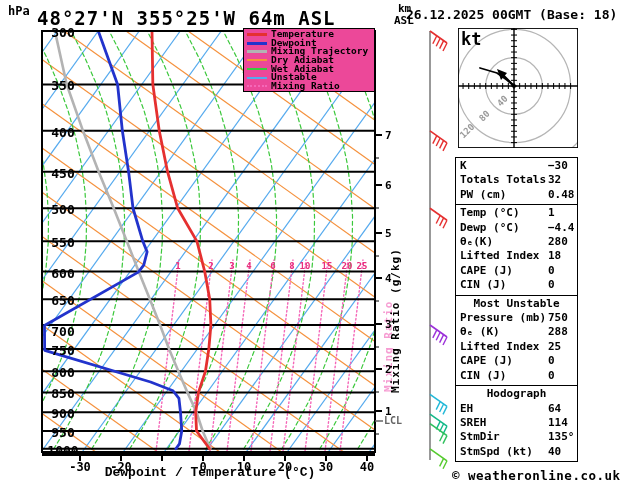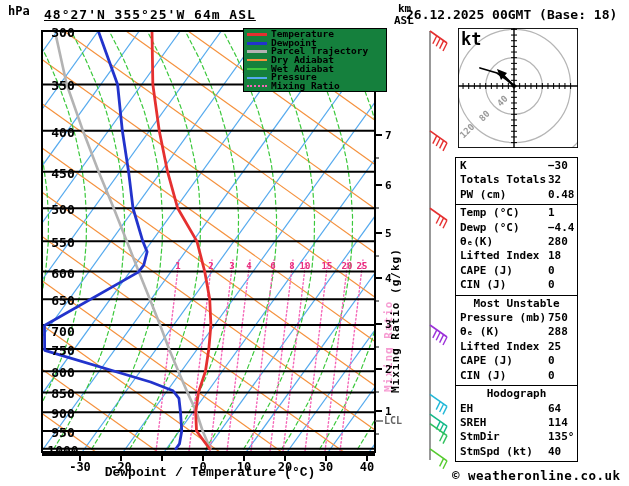--- a/index.html
+++ b/index.html
@@ -4,33 +4,33 @@
 <style>
   html,body{margin:0;padding:0;background:#fff;}
   #canvas{position:relative;width:629px;height:486px;background:#fff;overflow:hidden;
           font-family:"DejaVu Sans Mono",monospace;color:#000;}
   #plot-svg{position:absolute;left:0;top:0;}
   .lbl{position:absolute;white-space:pre;font-weight:bold;}
   .p-lbl{font-size:13px;text-align:center;width:32px;margin-left:41px;}
   .t-lbl{font-size:12px;width:40px;text-align:center;}
   .km-lbl{font-size:11px;}
   .mix-lbl{font-size:9px;color:#e8307e;transform:translateX(-50%);}
-  #title{left:44px;top:7px;font-size:13px;letter-spacing:1px;text-decoration:underline;}
+  #title{left:37px;top:7px;font-size:19px;letter-spacing:1px;}
   #hpa{left:8px;top:4px;font-size:12px;}
   #date{left:406px;top:7px;font-size:13px;}
   #km-unit{left:398px;top:2px;font-size:11px;}
   #asl-unit{left:394px;top:14px;font-size:11px;}
   #xlabel{left:60px;top:465px;width:300px;text-align:center;font-size:13px;font-family:Liberation Mono, monospace;}
   #lcl{left:384px;top:415px;font-size:10px;color:#666;}
   #kt-lbl{left:461px;top:29px;font-size:17px;}
   .vert{writing-mode:vertical-rl;transform:rotate(180deg);letter-spacing:1px;}
   #mix-axis{left:389px;top:218px;height:175px;font-size:11px;}
   #mix-ghost{left:382px;top:252px;height:140px;font-size:11px;color:rgba(240,90,180,.6);}
   .ring-lbl{font-size:9px;color:#999;transform:rotate(-45deg);font-weight:bold;}
-  #legend{position:absolute;left:243px;top:28px;width:144px;height:64px;background:#15803d;
+  #legend{position:absolute;left:243px;top:28px;width:132px;height:64px;background:#ec4899;
           border:1.5px solid #000;box-sizing:border-box;padding:1px 0 0 3px;}
   .leg-row{display:flex;align-items:center;height:8.7px;}
   .leg-swatch{width:20px;margin-right:4px;flex:none;}
   .leg-txt{font-size:9.5px;font-weight:bold;line-height:8.7px;}
   #panel{position:absolute;left:455px;top:157px;width:123px;border:1.5px solid #000;
          box-sizing:border-box;background:#fff;font-size:11px;font-weight:bold;}
   .sec{border-top:1.5px solid #000;padding:1px 0 2px 0;}
   .sec:first-child{border-top:none;}
   .sec-h{text-align:center;line-height:14.4px;}
   .row{position:relative;line-height:14.4px;padding-left:4px;}
@@ -277,33 +277,33 @@
       <div class="leg-row">
         <div class="leg-swatch" style="border-top: 3px solid rgb(229, 48, 48);"></div>
         <div class="leg-txt">Temperature</div>
       </div>
       <div class="leg-row">
         <div class="leg-swatch" style="border-top: 3px solid rgb(34, 51, 204);"></div>
         <div class="leg-txt">Dewpoint</div>
       </div>
       <div class="leg-row">
         <div class="leg-swatch" style="border-top: 3px solid rgb(179, 179, 179);"></div>
-        <div class="leg-txt">Parcel Trajectory</div>
+        <div class="leg-txt">Mixing Trajectory</div>
       </div>
       <div class="leg-row">
         <div class="leg-swatch" style="border-top: 2px solid rgb(245, 146, 62);"></div>
         <div class="leg-txt">Dry Adiabat</div>
       </div>
       <div class="leg-row">
         <div class="leg-swatch" style="border-top: 2px solid rgb(60, 200, 60);"></div>
         <div class="leg-txt">Wet Adiabat</div>
       </div>
       <div class="leg-row">
         <div class="leg-swatch" style="border-top: 2px solid rgb(85, 170, 238);"></div>
-        <div class="leg-txt">Pressure</div>
+        <div class="leg-txt">Unstable</div>
       </div>
       <div class="leg-row">
         <div class="leg-swatch" style="border-top: 2px dotted rgb(245, 103, 184);"></div>
         <div class="leg-txt">Mixing Ratio</div>
       </div>
     </div>
   <div id="panel">
       <div class="sec">
         <div class="row"><span>K</span><span class="val">−30</span></div>
         <div class="row"><span>Totals Totals</span><span class="val">32</span></div>

